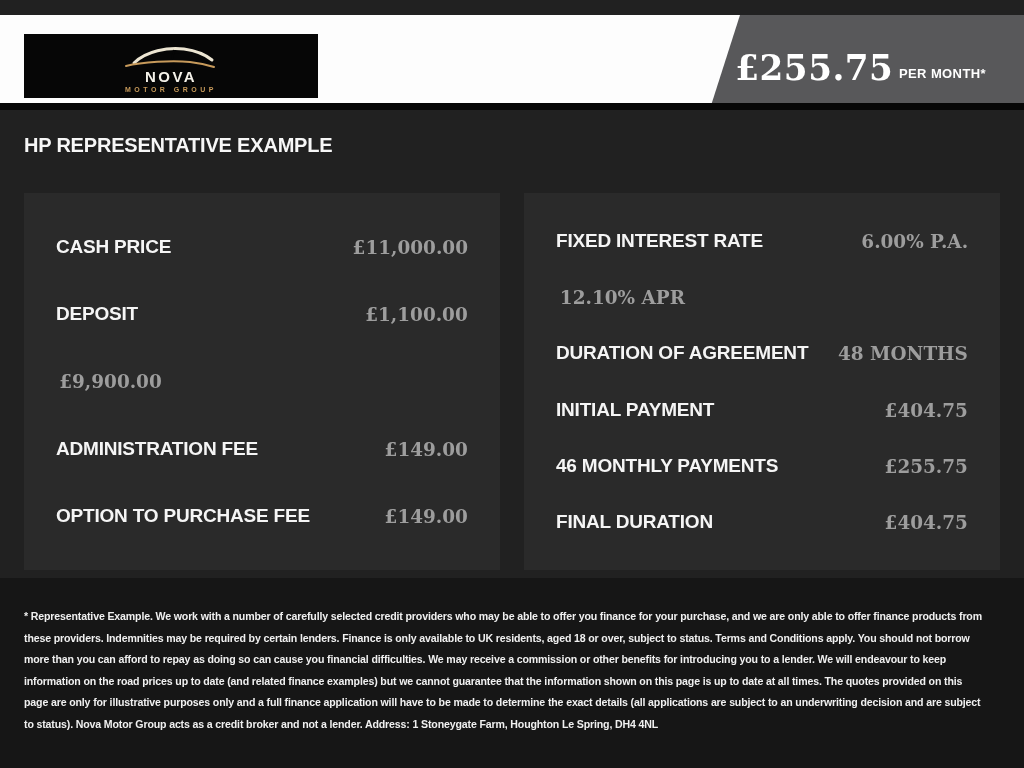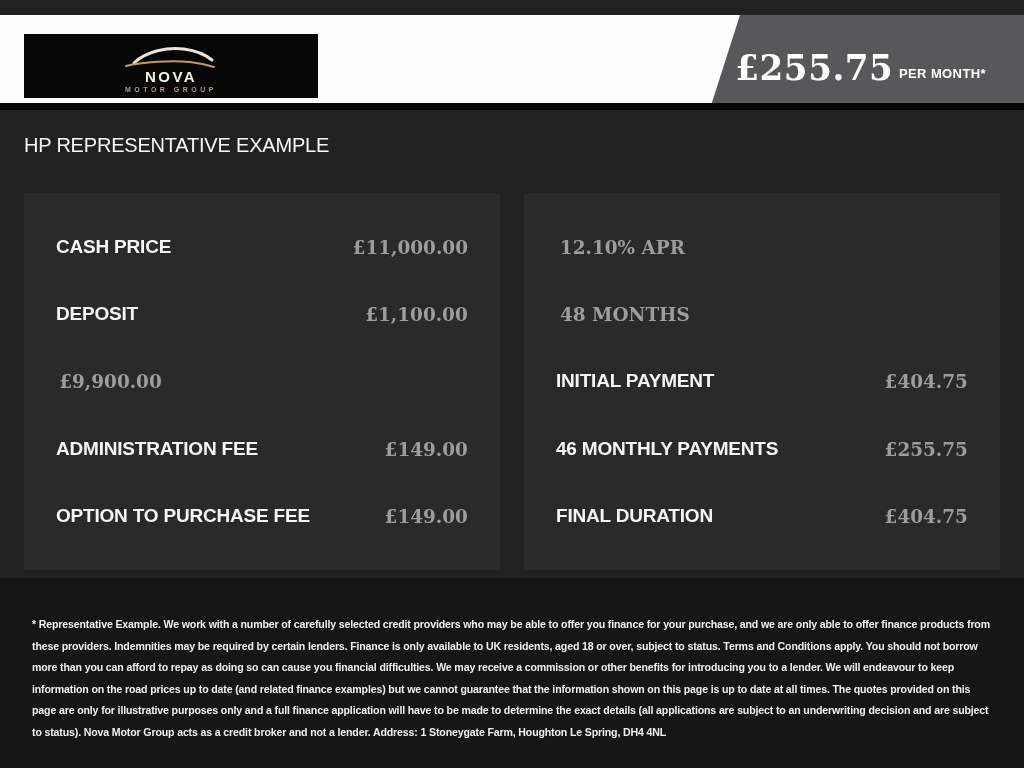--- a/index.html
+++ b/index.html
@@ -21,34 +21,34 @@
           padding-right:38px;box-sizing:border-box;}
   .ribbon-price{color:#ffffff;font-family:"DejaVu Serif",serif;font-weight:700;
                 font-size:36px;letter-spacing:0.5px;transform:scaleX(0.95);transform-origin:right;}
   .ribbon-per{color:#ffffff;font-weight:700;font-size:13px;letter-spacing:0.4px;
               margin-left:6px;margin-top:14px;}
   .header-divider{position:absolute;top:103px;left:0;width:1024px;height:7px;background:#070707;}
 
   
   .main{position:absolute;top:110px;left:0;width:1024px;height:468px;background:#212121;}
   .page-title{position:absolute;left:24px;top:24px;margin:0;color:#f7f7f7;
-              font-size:20px;font-weight:400;letter-spacing:-0.2px;}
+              font-size:20px;font-weight:700;letter-spacing:-0.2px;}
   .panel{position:absolute;top:83px;width:476px;height:377px;background:#2a2a2a;
          display:flex;flex-direction:column;justify-content:space-around;
          padding:20px 32px;box-sizing:border-box;}
   .panel.left{left:24px;}
   .panel.right{left:524px;}
   .row{display:flex;align-items:center;justify-content:space-between;}
   .row .lbl{color:#f5f5f5;font-size:19px;font-weight:700;letter-spacing:-0.2px;white-space:nowrap;}
   .row .val{color:#9d9d9d;font-family:"DejaVu Serif",serif;font-weight:700;font-size:19px;
             white-space:nowrap;transform:scaleX(0.97);transform-origin:right;}
 
   
   .footer{position:absolute;top:578px;left:0;width:1024px;height:190px;background:#161616;}
-  .footer p{margin:8px;position:absolute;left:24px;top:28px;width:958px;
+  .footer p{margin:0;position:absolute;left:24px;top:28px;width:958px;
             color:#f0f0f0;font-size:10.6px;font-weight:700;letter-spacing:-0.15px;
             line-height:21.5px;text-align:left;}
 </style>
 </head>
 <body>
 
 <div class="page">
 
   <div class="header">
     <div class="logo-box">
@@ -88,23 +88,28 @@
         <span class="val">£149.00</span>
       </div>
       <div class="row">
         <span class="lbl">OPTION TO PURCHASE FEE</span>
         <span class="val">£149.00</span>
       </div>
     </section>
 
     <section class="panel right">
       <div class="row">
+        <span class="lbl">FIXED INTEREST RATE</span>
+        <span class="val">6.00% P.A.</span>
+      </div>
+      <div class="row">
         <span class="val">12.10% APR</span>
       </div>
       <div class="row">
+        <span class="lbl">DURATION OF AGREEMENT</span>
         <span class="val">48 MONTHS</span>
       </div>
       <div class="row">
         <span class="lbl">INITIAL PAYMENT</span>
         <span class="val">£404.75</span>
       </div>
       <div class="row">
         <span class="lbl">46 MONTHLY PAYMENTS</span>
         <span class="val">£255.75</span>
       </div>

